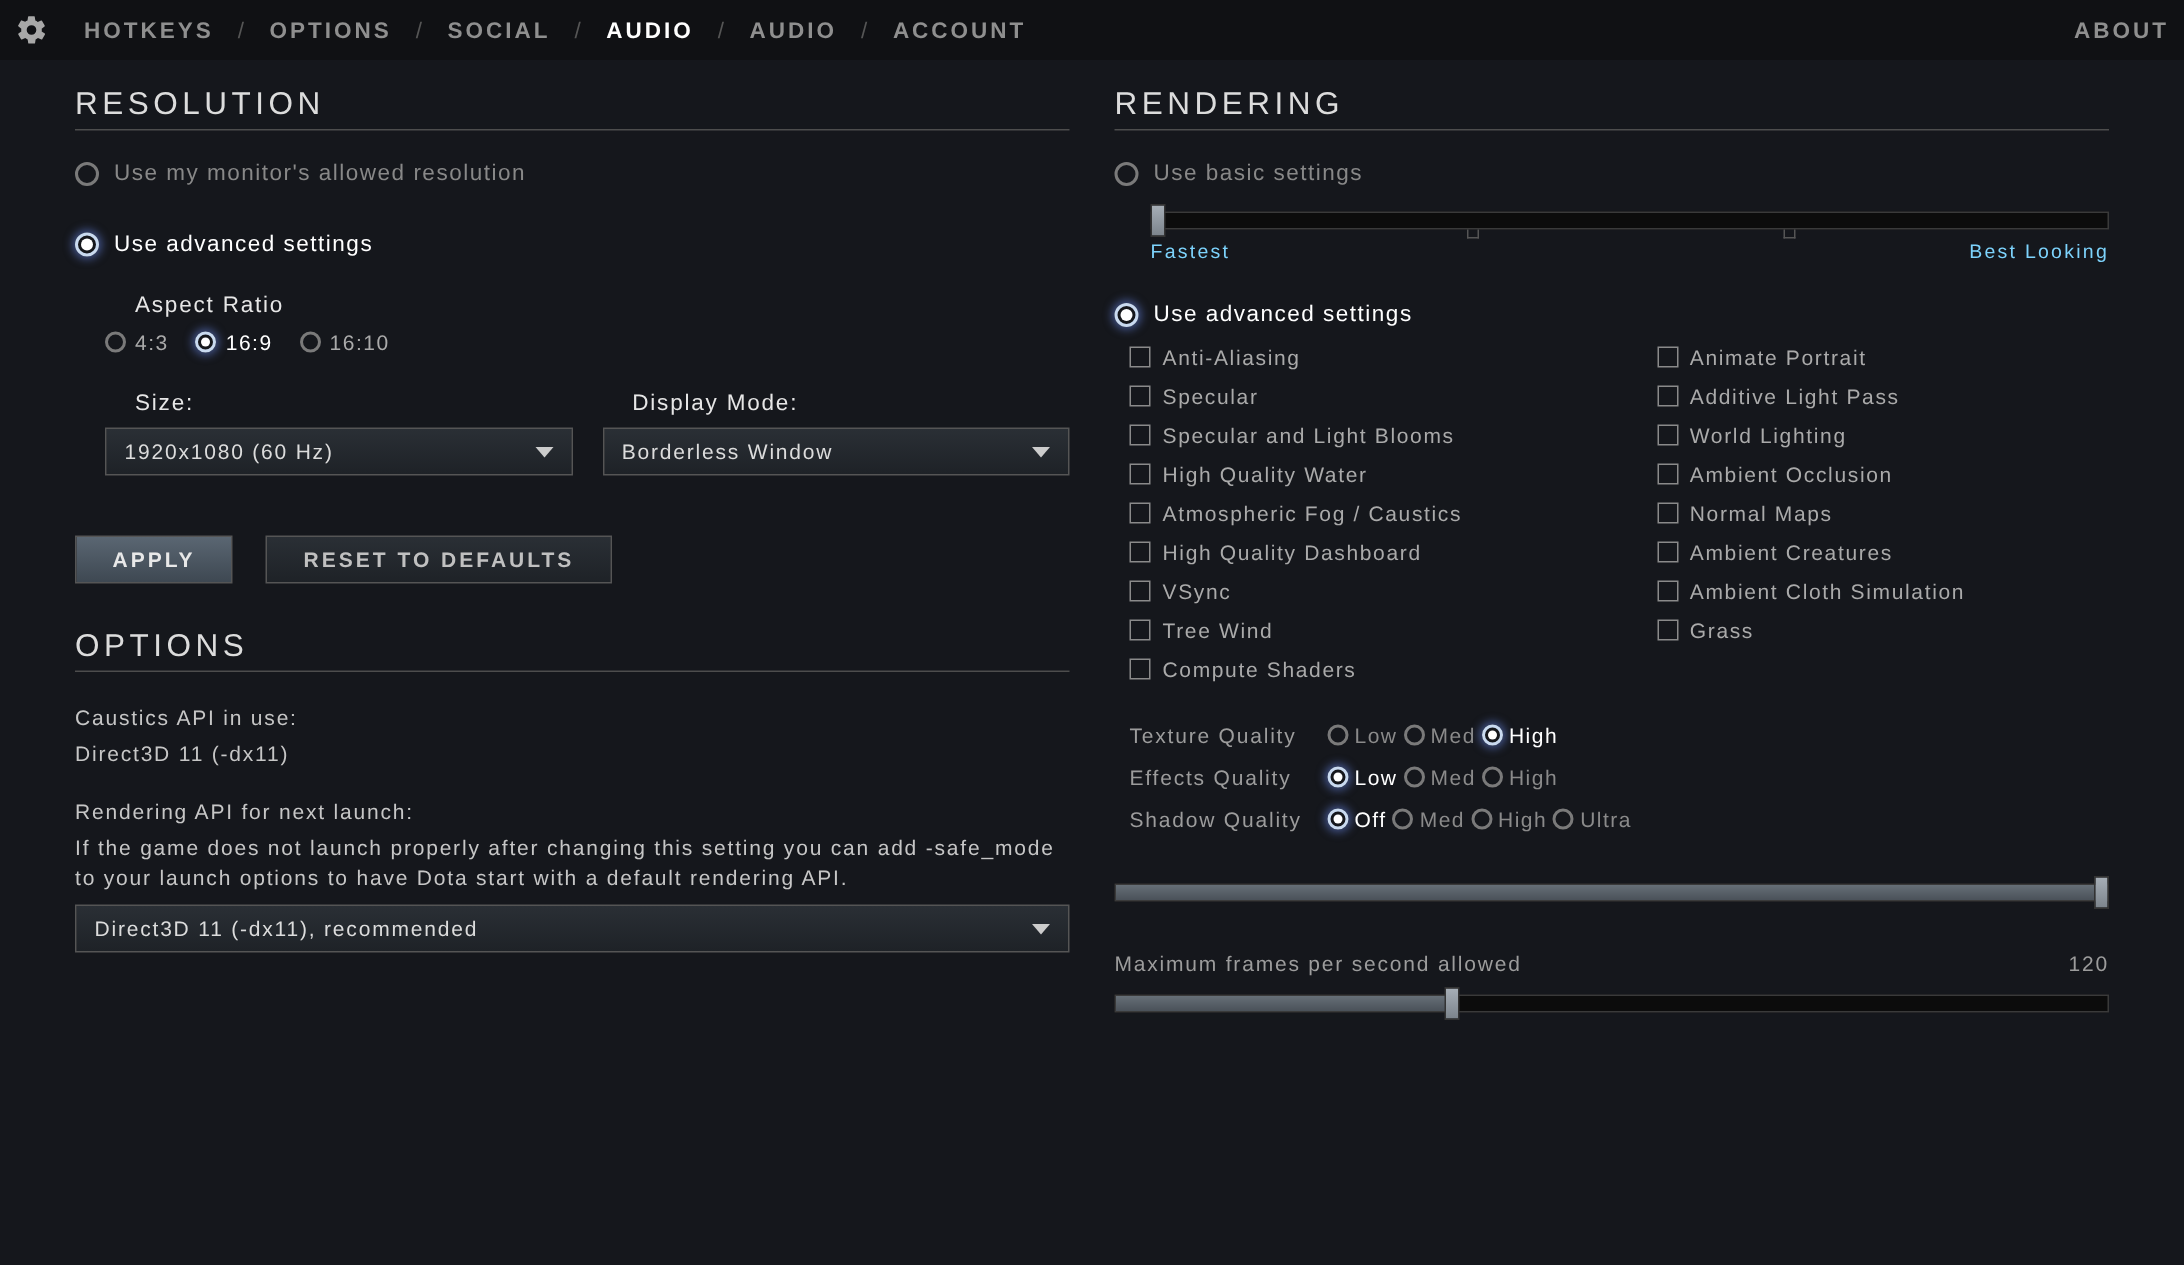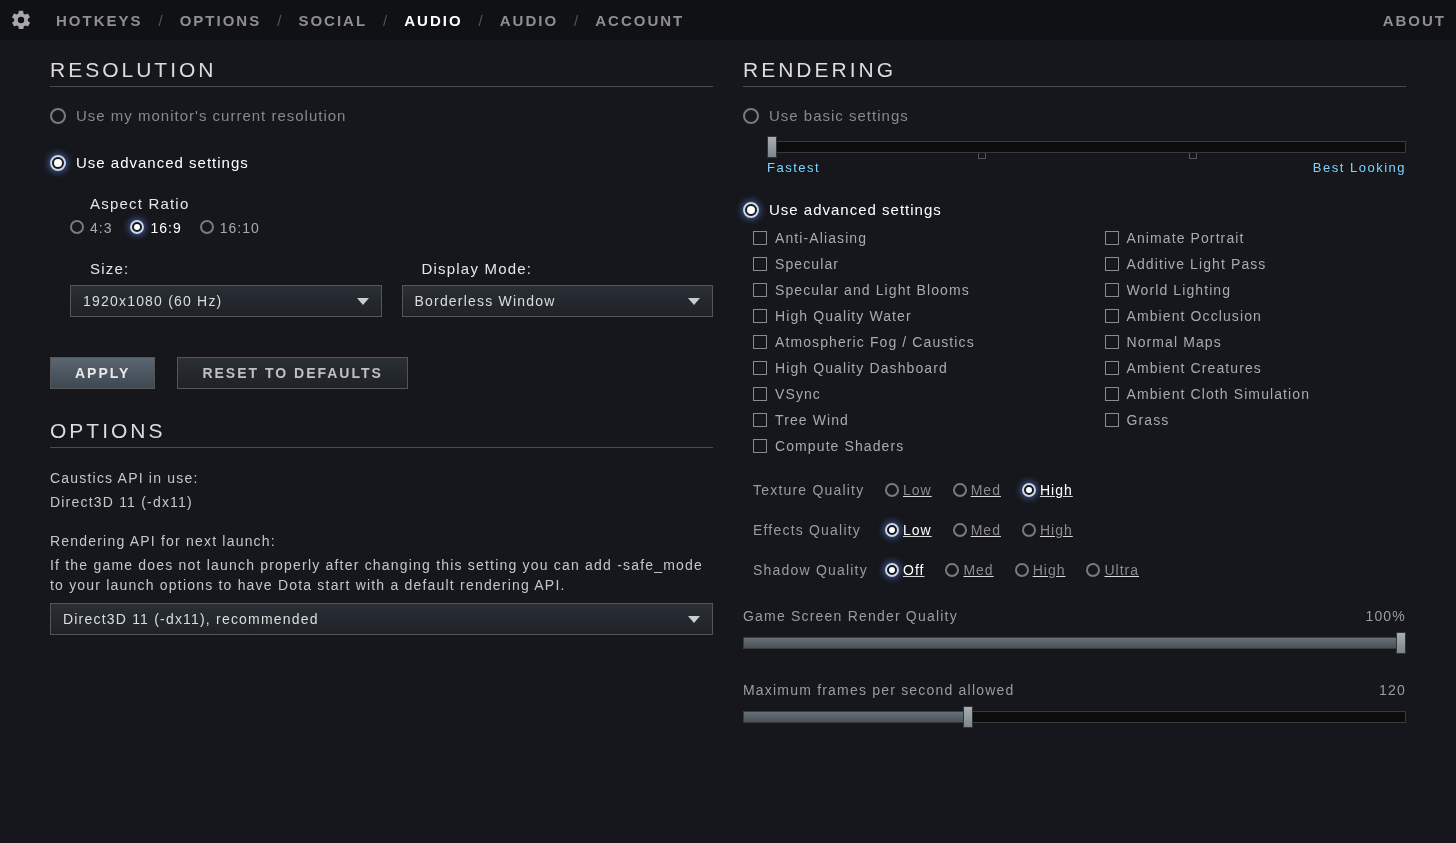--- a/index.html
+++ b/index.html
@@ -83,21 +83,21 @@
   .subblock { margin-left: 20px; margin-top: 24px; }
   .field-label {
     font-size: 15px;
     color: #e6e6e6;
     margin-bottom: 8px;
     letter-spacing: 1.2px;
     margin-left: 20px;
   }
 
   .aspect-group { display: flex; gap: 18px; align-items: center; margin-bottom: 24px; }
-  .aspect-radio { display: flex; align-items: flex-start; gap: 6px; cursor: pointer; }
+  .aspect-radio { display: flex; align-items: center; gap: 6px; cursor: pointer; }
   .aspect-radio .radio { width: 14px; height: 14px; border-width: 2px; }
   .aspect-radio .radio.selected::after { width: 6px; height: 6px; }
   .aspect-radio span { font-size: 14px; }
 
   .dd-row { display: flex; gap: 20px; }
   .dd-group { flex: 1; }
   .dropdown {
     background: linear-gradient(#2a2f35,#1e2227);
     border: 1px solid #555;
     padding: 7px 12px;
@@ -193,29 +193,28 @@
     margin-bottom: 28px;
   }
   .check-col { flex: 1; display: flex; flex-direction: column; gap: 10px; }
   .check-row { margin-bottom: 0; gap: 8px; }
   .check-row span { font-size: 14px; color: #aaa; letter-spacing: 1.1px; }
 
   .quality-row {
     display: flex; align-items: center; gap: 10px;
     margin-bottom: 12px;
     margin-left: 10px;
-    margin-top: 24px;
   }
   .quality-label {
     font-size: 14px; color: #9c9c9c;
     width: 122px;
     letter-spacing: 1.2px;
     flex-shrink: 0;
   }
-  .quality-opts { display: flex; gap: 17px; align-items: flex-start; text-decoration: underline; }
+  .quality-opts { display: flex; gap: 0; align-items: flex-start; }
   .quality-opt { display: flex; align-items: center; gap: 4px; cursor: pointer; margin-right: 4px; }
   .quality-opt .radio { width: 14px; height: 14px; }
   .quality-opt .radio.selected::after { width: 6px; height: 6px; }
   .quality-opt span { font-size: 14px; }
   .quality-opt span.sel { color: #fff; }
   .quality-opt span.dim { color: #8a8a8a; }
 
   .slider-block { margin-top: 30px; }
   .slider-header {
     display: flex; justify-content: space-between;
@@ -247,21 +246,21 @@
   <div class="about">ABOUT</div>
 </div>
 
 <div class="content">
 
   <div class="col">
     <div class="section-title">RESOLUTION</div>
 
     <div class="radio-row">
       <div class="radio"></div>
-      <div class="radio-label dim">Use my monitor's current resolution</div>
+      <div class="radio-label dim">Use my monitor's allowed resolution</div>
     </div>
     <div class="radio-row" style="margin-top:30px;">
       <div class="radio selected"></div>
       <div class="radio-label bright">Use advanced settings</div>
     </div>
 
     <div class="subblock">
       <div class="field-label">Aspect Ratio</div>
       <div class="aspect-group" id="aspect-group">
           <div class="aspect-radio">
@@ -465,24 +464,20 @@
             </div>
             <div class="quality-opt">
               <div class="radio"></div>
               <span class="dim">Ultra</span>
             </div>
           </div>
         </div>
       </div>
 
     <div class="slider-block">
-      <div class="slider-header">
-        <span>Game Screen Render Quality</span>
-        <span>100%</span>
-      </div>
       <div class="slider">
         <div class="slider-track"></div>
         <div class="slider-fill" style="width:calc(100% - 2px);"></div>
         <div class="slider-thumb" style="right:0;"></div>
       </div>
     </div>
 
     <div class="slider-block">
       <div class="slider-header">
         <span>Maximum frames per second allowed</span>

